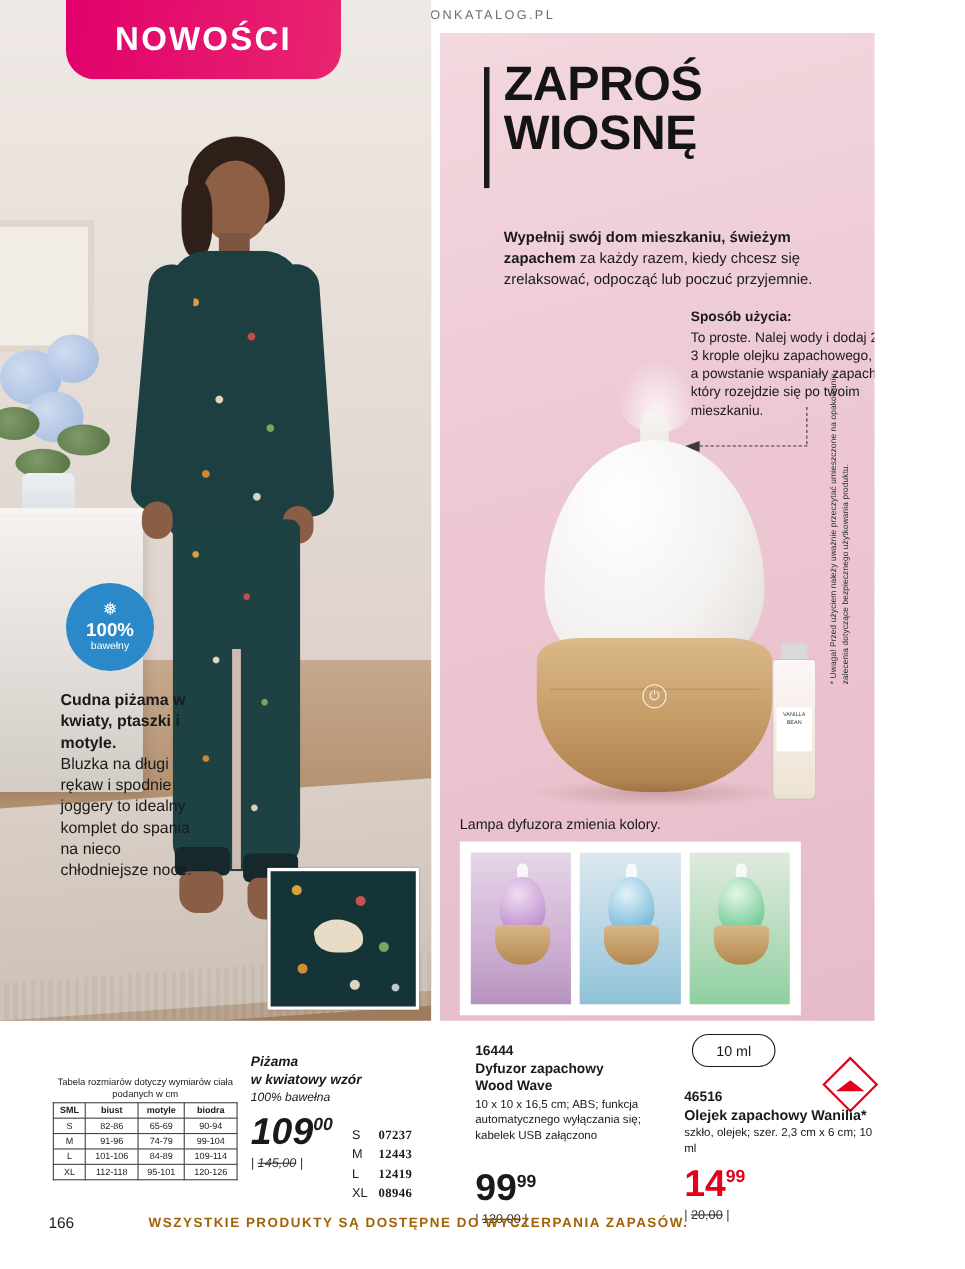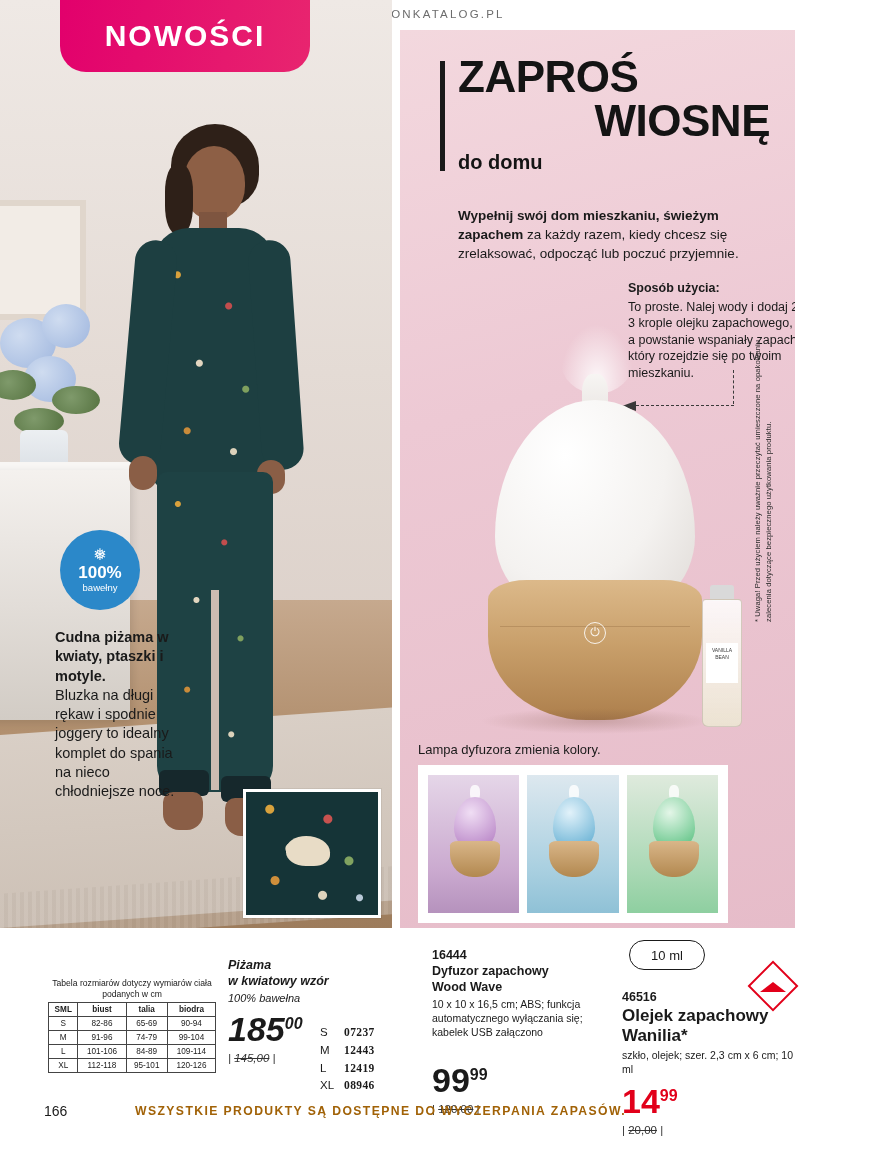--- a/index.html
+++ b/index.html
@@ -196,21 +196,21 @@
     position:absolute; left:40px; top:25px; width:330px;
   }
   .headline-bar {
     position:absolute; left:0; top:6px; width:5px; height:110px; background:#1a1a1a;
   }
   .headline {
     margin-left:18px;
     font-size:44px; line-height:1.0; font-weight:bold; letter-spacing:-0.5px;
     color:#141414;
   }
-  .headline .l2 { display:block;text-align:right; }
+  .headline .l2 { display:block; }
   .sub-headline {
     margin-left:18px; margin-top:8px; font-size:20px; font-weight:bold; color:#141414;
   }
   .intro-text {
     position:absolute; left:58px; top:176px; width:305px;
     font-size:13.5px; line-height:1.42; color:#1a1a1a;
   }
   .intro-text b { font-weight:bold; }
   .usage-box {
     position:absolute; left:228px; top:250px; width:175px;
@@ -379,21 +379,21 @@
     transform: rotate(45deg);
     border:2px solid #e2001a;
   }
   .hazard-mark {
     position:absolute; left:758px; top:980px; width:30px; height:14px;
   }
   .hazard-mark svg { width:30px; height:14px; }
 
   .prod-oil { position:absolute; left:622px; top:990px; width:180px; }
   .prod-oil .code { font-size:12.5px; font-weight:bold; }
-  .prod-oil .p-name { font-size:17px; font-weight:bold; margin-top:2px; }
+  .prod-oil .p-name { font-size:13px; font-weight:bold; margin-top:2px; }
   .prod-oil .p-desc { font-size:10.5px; line-height:1.3; margin-top:3px; }
   .price-red {
     font-size:34px; font-weight:bold; color:#e2001a; line-height:1; margin-top:8px; display:inline-block;
   }
   .price-red sup { font-size:16px; vertical-align:super; }
 
   
   .page-number {
     position:absolute; left:44px; top:1103px; font-size:14px; color:#1a1a1a;
   }
@@ -465,21 +465,20 @@
 </div>
 
 <div class="right-panel">
 
   <div class="headline-wrap">
     <div class="headline-bar"></div>
     <div class="headline">
       <span>ZAPROŚ</span>
       <span class="l2">WIOSNĘ</span>
     </div>
-    <div class="sub-headline">do domu</div>
   </div>
 
   <div class="intro-text">
     <b>Wypełnij swój dom mieszkaniu, świeżym zapachem</b><span> za każdy razem, kiedy chcesz się zrelaksować, odpocząć lub poczuć przyjemnie.</span>
   </div>
 
   <div class="usage-box">
     <b>Sposób użycia:</b>
     <span>To proste. Nalej wody i dodaj 2-3 krople olejku zapachowego, a powstanie wspaniały zapach, który rozejdzie się po twoim mieszkaniu.</span>
   </div>
@@ -528,21 +527,21 @@
 </div>
 
 <div class="vertical-note">* Uwaga! Przed użyciem należy uważnie przeczytać umieszczone na opakowaniu zalecenia dotyczące bezpiecznego użytkowania produktu.</div>
 
 <table class="size-table">
   <caption>Tabela rozmiarów dotyczy wymiarów ciała podanych w cm</caption>
   <thead>
     <tr>
       <th>SML</th>
       <th>biust</th>
-      <th>talia</th>
+      <th>motyle</th>
       <th>biodra</th>
     </tr>
   </thead>
   <tbody>
     <tr>
       <td>S</td>
       <td>82-86</td>
       <td>65-69</td>
       <td>90-94</td>
     </tr>
@@ -567,21 +566,21 @@
   </tbody>
 </table>
 
 <div class="prod-pajama">
   <div class="p-name">
     <span>Piżama</span><br>
     <span>w kwiatowy wzór</span>
   </div>
   <div class="p-desc">100% bawełna</div>
   <div class="price-big">
-    <span>185</span><sup>00</sup>
+    <span>109</span><sup>00</sup>
   </div>
   <div class="price-old">|&nbsp;<s>145,00</s>&nbsp;|</div>
 </div>
 
 <div class="codes-list">
   <div class="row">
     <span class="sz">S</span>
     <span class="cd">07237</span>
   </div>
   <div class="row">

